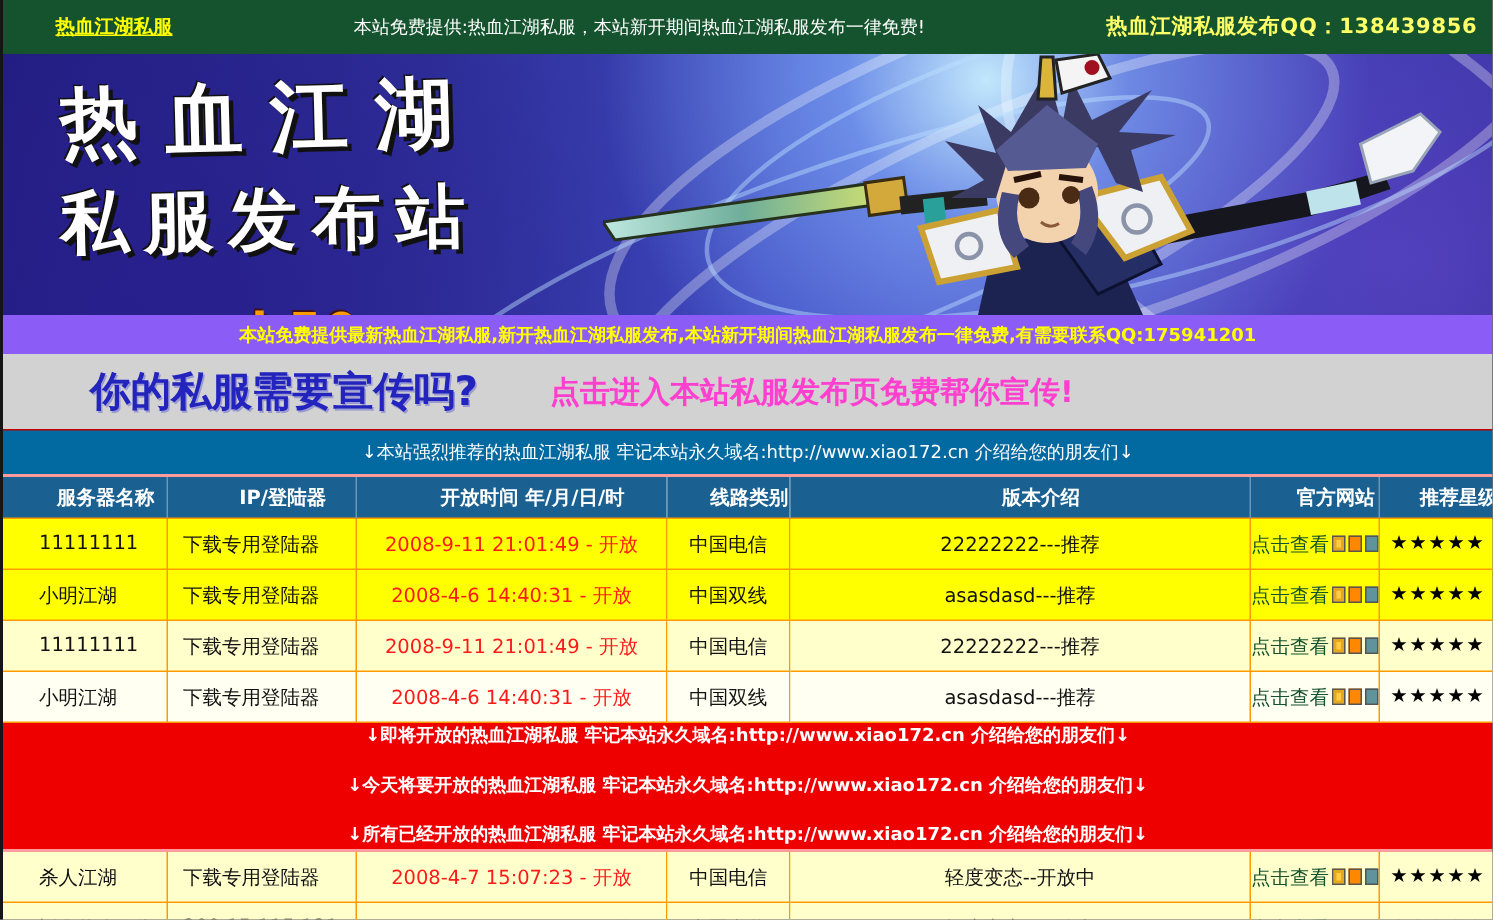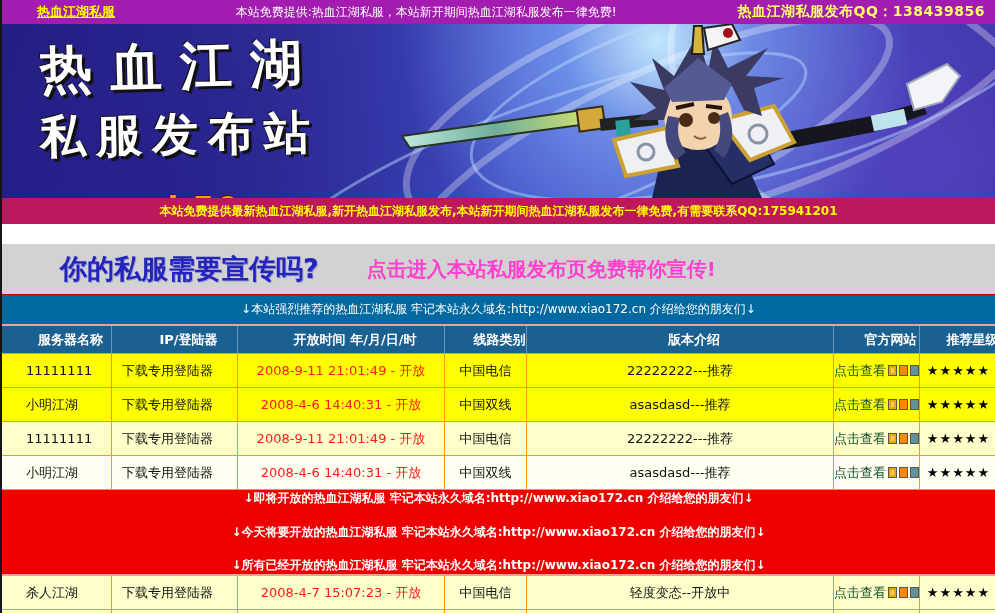--- a/index.html
+++ b/index.html
@@ -1,21 +1,21 @@
 <!DOCTYPE html>
 <html lang="zh"><head>
 <meta charset="utf-8">
 <style>
   * { margin:0; padding:0; box-sizing:border-box; }
   html,body { width:995px; height:613px; overflow:hidden; background:#000; }
   body { font-family:"DejaVu Sans","Liberation Sans",sans-serif; }
   .page { width:995px; height:613px; overflow:hidden; background:#fff; border-left:2px solid #151515; }
 
   
-  .topbar { height:24px; background:#a21caf; display:flex; align-items:center; justify-content:space-between; padding:0 10px 0 35px; }
+  .topbar { height:36px; background:#14532d; display:flex; align-items:center; justify-content:space-between; padding:0 10px 0 35px; }
   .topbar a.homelink { color:#ffff00; font-size:13px; font-weight:bold; text-decoration:underline; }
   .topbar .mid { color:#ffffff; font-size:12px; }
   .topbar .qq { color:#ffff66; font-size:14px; font-weight:bold; letter-spacing:.5px; }
 
   
   .banner { position:relative; height:174px; overflow:hidden;
     background:
       radial-gradient(circle at 66% 10%, rgba(200,240,255,.95) 0%, rgba(140,190,255,.55) 14%, rgba(90,120,230,0) 38%),
       radial-gradient(circle at 95% 80%, rgba(120,80,220,.5) 0%, rgba(60,40,160,0) 45%),
       radial-gradient(circle at 10% 110%, rgba(40,30,140,.9) 0%, rgba(40,30,140,0) 55%),
@@ -25,32 +25,32 @@
   .banner-text { position:absolute; left:38px; top:8px; z-index:3; }
   .banner-title { font-family:"DejaVu Serif","Liberation Serif",serif; font-weight:bold; color:#fff;
     text-shadow:3px 3px 0 #111, -1px -1px 0 #111; }
   .bt1 { font-size:52px; letter-spacing:18px; transform:rotate(-1.5deg); }
   .bt2 { font-size:46px; letter-spacing:10px; margin-top:2px; transform:rotate(-1deg); }
   .banner-url { margin-top:23px; font-size:32px; font-weight:bold; color:#ff9d00; letter-spacing:2px;
     text-shadow:2px 2px 0 #40121a, -1px -1px 0 #40121a; }
   .champ { position:absolute; left:400px; top:0; z-index:2; }
 
   
-  .notice { height:26px; background:#be185d; color:#ffff00; font-size:12px; font-weight:bold;
+  .notice { height:26px; background:#8b5cf6; color:#ffff00; font-size:12px; font-weight:bold;
     display:flex; align-items:center; justify-content:center; }
 
   
-  .promo { height:50px; background:#d2d2d2; display:flex; align-items:center; padding-left:58px; gap:48px;margin-top:20px; }
+  .promo { height:50px; background:#d2d2d2; display:flex; align-items:center; padding-left:58px; gap:48px; }
   .promo .q { color:#2323bd; font-size:27px; font-weight:bold; text-shadow:1px 1px 0 #9a9ad0; }
   .promo .a { color:#ff3fcf; font-size:20px; font-weight:bold; cursor:pointer; }
 
   
   .secbar { height:30px; background:#0369a1; color:#fff; font-size:12px; font-weight:normal;
     display:flex; align-items:center; justify-content:center; border-top:1px solid #c00000; }
-  .redblock { height:84px; background:#ee0000; display:flex; flex-direction:column; justify-content:space-between; }
+  .redblock { height:84px; background:#ee0000; display:flex; flex-direction:column; justify-content:flex-start;gap:16px; }
   .redblock div { color:#fff; font-size:12px; font-weight:bold; text-align:center; }
 
   
   .grid { width:995px; border-top:2px solid #ff9b9b; }
   .row { display:grid; grid-template-columns:110px 126px 207px 82px 307px 86px 77px; }
   .cell { border-right:1px solid #ff9900; border-bottom:1px solid #ff9900; display:flex; align-items:center;
     justify-content:center; font-size:13px; color:#111; height:34px; overflow:hidden; white-space:nowrap; }
   .row .cell:last-child { border-right:none; }
   .hrow .cell { background:#1a6090; color:#fff; font-weight:bold; height:28px;
     border-right:1px solid rgba(255,255,255,.35); border-bottom:1px solid #ff9900;padding-left:28px; }

